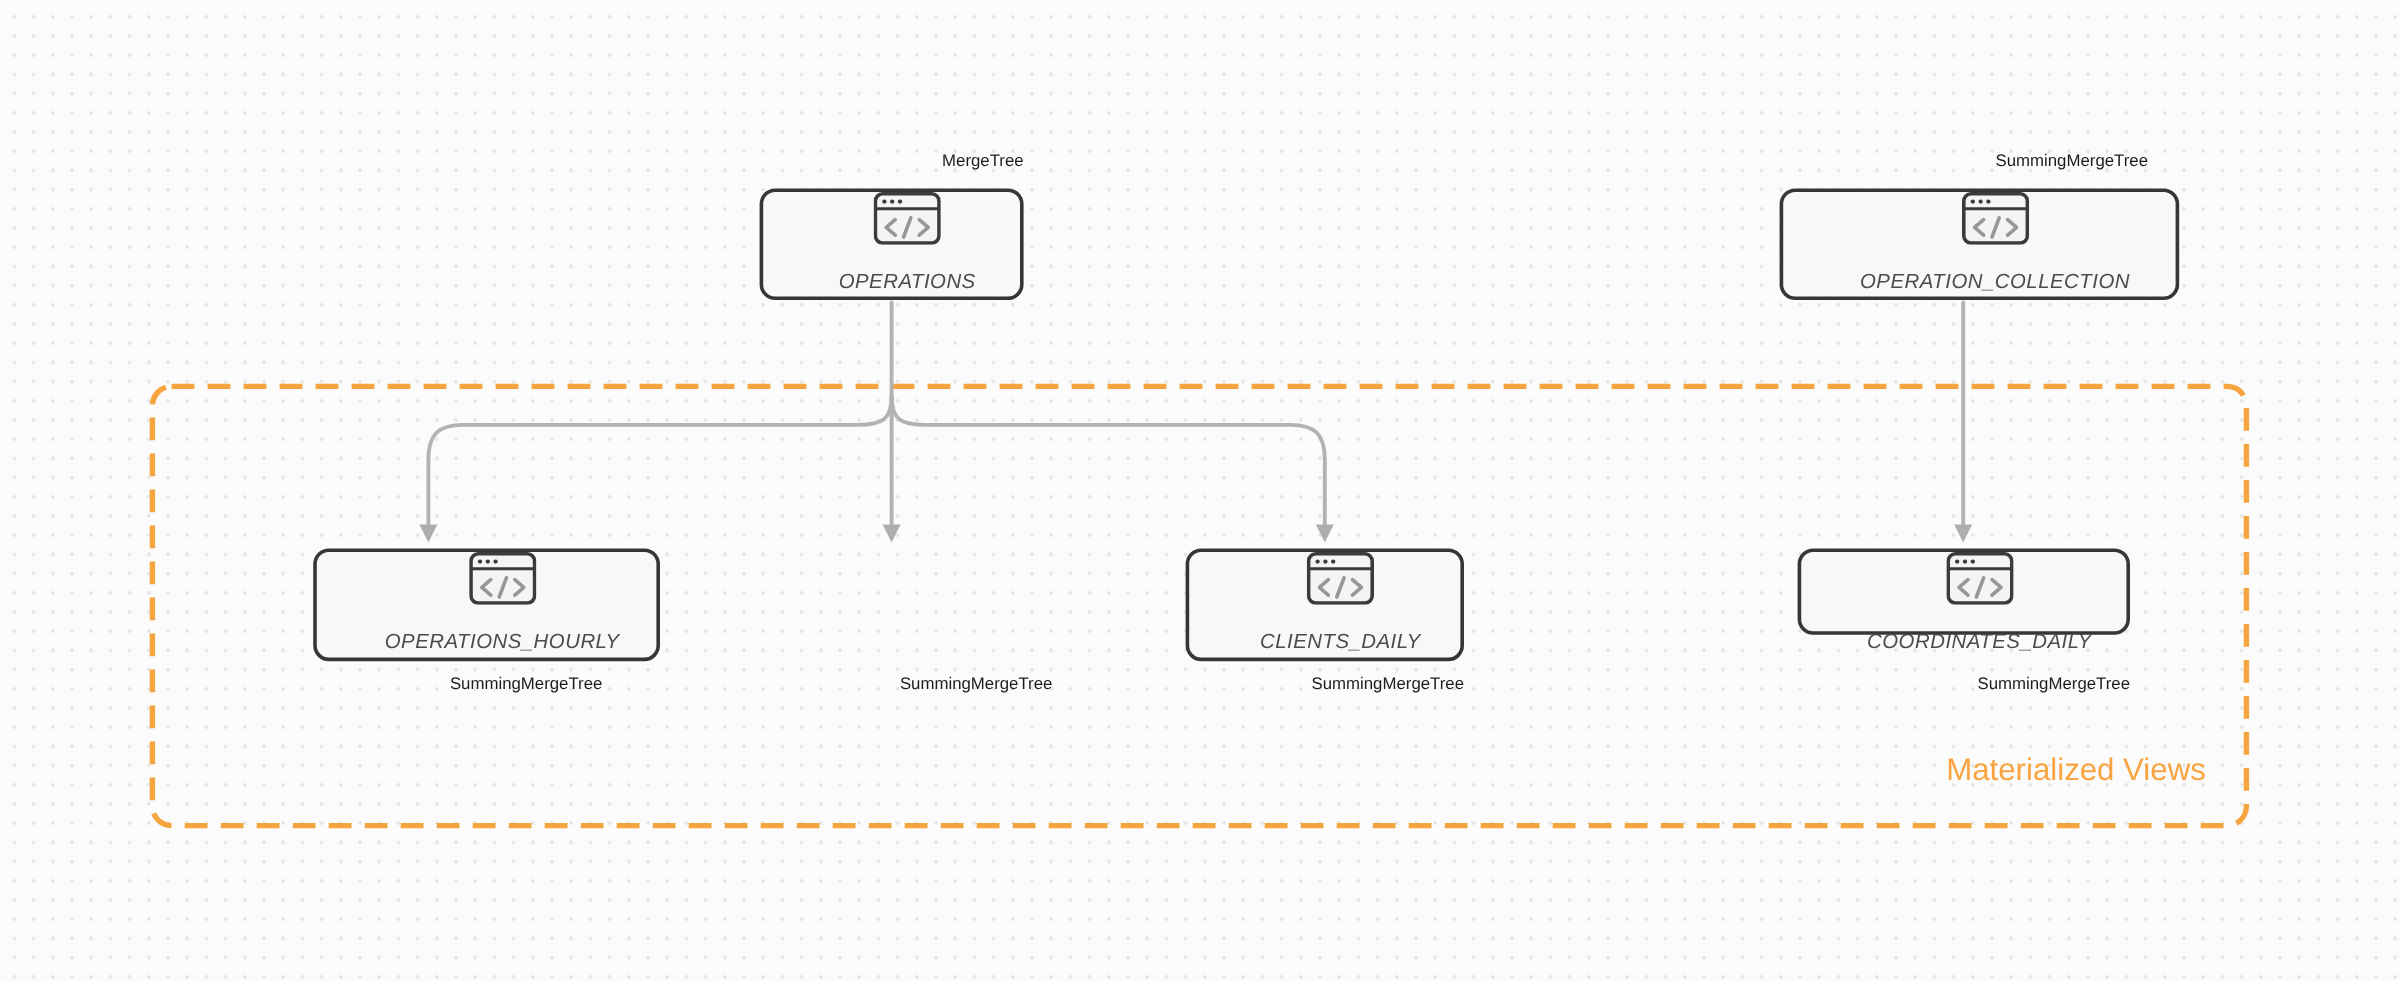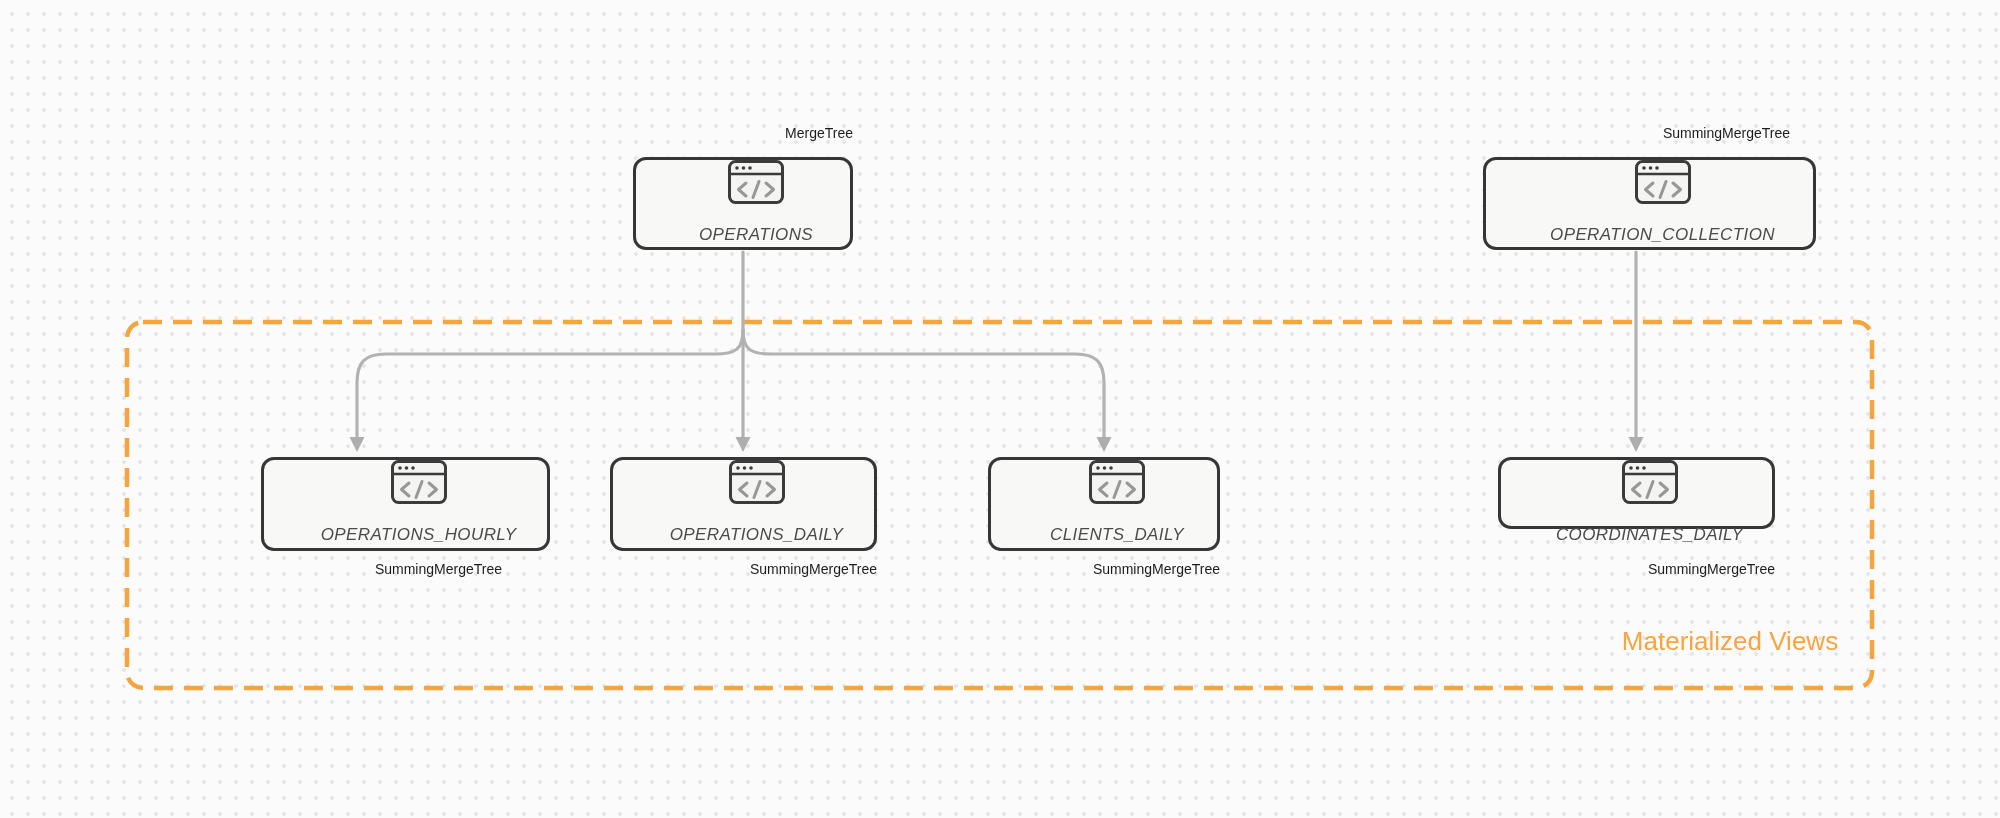--- a/index.html
+++ b/index.html
@@ -140,37 +140,20 @@
           <path d="M18 23 l-7.5 6.5 7.5 6.5"></path>
             <path d="M38 23 l7.5 6.5 -7.5 6.5"></path>
             <path d="M31 21.5 l-6 16"></path>
         </g>
       </svg>
     </span>
     <span class="node-title">OPERATIONS_HOURLY</span>
   </div>
   <div class="engine-label" style="left:213px; top:558px; width:289px;">SummingMergeTree</div>
 
-  <div class="node" style="left:610px; top:457px; width:267px; height:94px;">
-    <span class="node-icon">
-      <svg width="56" height="44" viewBox="0 0 56 44">
-        <rect x="1.5" y="1.5" width="53" height="41" rx="6" fill="#f4f4f3" stroke="#3b3b3b" stroke-width="3"></rect>
-        <line x1="2" y1="14" x2="54" y2="14" stroke="#3b3b3b" stroke-width="2.5"></line>
-        <circle cx="9" cy="8" r="1.8" fill="#3b3b3b"></circle>
-          <circle cx="15.5" cy="8" r="1.8" fill="#3b3b3b"></circle>
-          <circle cx="22" cy="8" r="1.8" fill="#3b3b3b"></circle>
-        <g stroke="#979797" stroke-width="3" fill="none" stroke-linecap="round" stroke-linejoin="round">
-          <path d="M18 23 l-7.5 6.5 7.5 6.5"></path>
-            <path d="M38 23 l7.5 6.5 -7.5 6.5"></path>
-            <path d="M31 21.5 l-6 16"></path>
-        </g>
-      </svg>
-    </span>
-    <span class="node-title">OPERATIONS_DAILY</span>
-  </div>
   <div class="engine-label" style="left:610px; top:558px; width:267px;">SummingMergeTree</div>
 
   <div class="node" style="left:988px; top:457px; width:232px; height:94px;text-align:right;">
     <span class="node-icon">
       <svg width="56" height="44" viewBox="0 0 56 44">
         <rect x="1.5" y="1.5" width="53" height="41" rx="6" fill="#f4f4f3" stroke="#3b3b3b" stroke-width="3"></rect>
         <line x1="2" y1="14" x2="54" y2="14" stroke="#3b3b3b" stroke-width="2.5"></line>
         <circle cx="9" cy="8" r="1.8" fill="#3b3b3b"></circle>
           <circle cx="15.5" cy="8" r="1.8" fill="#3b3b3b"></circle>
           <circle cx="22" cy="8" r="1.8" fill="#3b3b3b"></circle>

